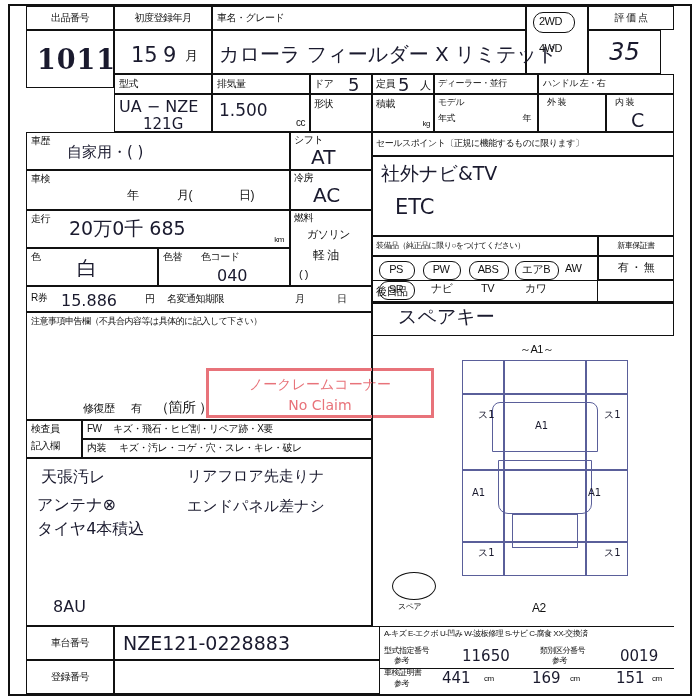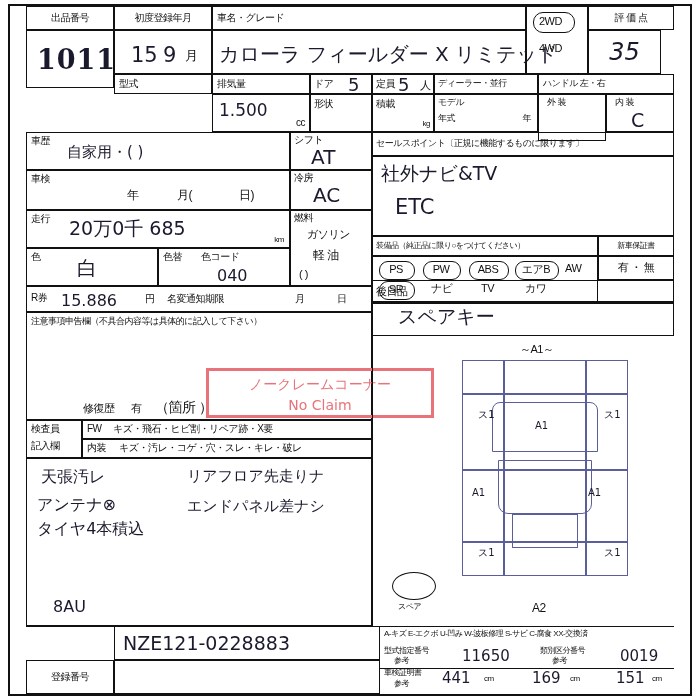--- a/index.html
+++ b/index.html
@@ -60,20 +60,24 @@
   <div class="bx b" style="left:588px;top:6px;width:86px;height:24px;">
     <div class="lbl center" style="height:100%;">評 価 点</div>
   </div>
   <div class="bx b" style="left:588px;top:30px;width:73px;height:44px;font-style:italic;">
     <div class="center hw" style="height:100%;font-size:24px;">35</div>
   </div>
 
   <div class="bx b" style="left:114px;top:74px;width:98px;height:20px;">
     <div class="lbl vcent" style="height:100%;padding-left:4px;">型式</div>
   </div>
+  <div class="bx b" style="left:114px;top:94px;width:98px;height:38px;">
+    <div class="hw" style="position:absolute;left:4px;top:2px;font-size:16px;white-space:nowrap;">UA − NZE</div>
+    <div class="hw" style="position:absolute;left:28px;top:20px;font-size:15px;">121G</div>
+  </div>
 
   <div class="bx b" style="left:212px;top:74px;width:98px;height:20px;">
     <div class="lbl vcent" style="height:100%;padding-left:4px;">排気量</div>
   </div>
   <div class="bx b" style="left:212px;top:94px;width:98px;height:38px;">
     <div class="hw" style="position:absolute;left:6px;top:5px;font-size:17px;">1.500</div>
     <div class="lbl" style="position:absolute;right:4px;bottom:3px;font-size:10px;">cc</div>
   </div>
 
   <div class="bx b" style="left:310px;top:74px;width:62px;height:20px;">
@@ -99,21 +103,21 @@
   </div>
   <div class="bx b" style="left:434px;top:94px;width:104px;height:38px;">
     <div class="lbl9" style="position:absolute;left:3px;top:3px;">モデル</div>
     <div class="lbl9" style="position:absolute;left:3px;top:19px;">年式</div>
     <div class="lbl9" style="position:absolute;right:6px;top:19px;">年</div>
   </div>
 
   <div class="bx b" style="left:538px;top:74px;width:136px;height:20px;">
     <div class="lbl9 vcent" style="height:100%;padding-left:4px;">ハンドル 左・右</div>
   </div>
-  <div class="bx b" style="left:538px;top:94px;width:68px;height:47px;">
+  <div class="bx b" style="left:538px;top:94px;width:68px;height:38px;">
     <div class="lbl9" style="position:absolute;left:8px;top:3px;">外 装</div>
   </div>
   <div class="bx b" style="left:606px;top:94px;width:68px;height:38px;">
     <div class="lbl9" style="position:absolute;left:8px;top:3px;">内 装</div>
     <div class="hw" style="position:absolute;left:24px;top:14px;font-size:19px;">C</div>
   </div>
 
   <div class="bx b" style="left:26px;top:132px;width:264px;height:38px;">
     <div class="lbl" style="position:absolute;left:4px;top:3px;">車歴</div>
     <div class="hw" style="position:absolute;left:40px;top:10px;font-size:15px;">自家用・(          )</div>
@@ -268,20 +272,23 @@
   <div class="dmark" style="left:478px;top:546px;">ス1</div>
   <div class="dmark" style="left:604px;top:546px;">ス1</div>
 
   <div class="lbl" style="position:absolute;left:532px;top:602px;font-size:12px;">A2</div>
   <div class="circ" style="left:392px;top:572px;width:42px;height:26px;border-radius:50%;"></div>
   <div class="lbl8" style="position:absolute;left:398px;top:603px;">スペア</div>
 
   <div class="bx b" style="left:380px;top:626px;width:294px;height:18px;border:none;border-top:1px solid #111;"></div>
   <div class="lbl8" style="position:absolute;left:384px;top:630px;">A-キズ  E-エクボ  U-凹み  W-波板修理  S-サビ  C-腐食  XX-交換済</div>
 
+  <div class="bx b" style="left:26px;top:626px;width:88px;height:34px;">
+    <div class="lbl center" style="height:100%;">車台番号</div>
+  </div>
   <div class="bx b" style="left:114px;top:626px;width:266px;height:34px;">
     <div class="hw" style="position:absolute;left:8px;top:5px;font-size:19px;">NZE121-0228883</div>
   </div>
   <div class="bx b" style="left:26px;top:660px;width:88px;height:34px;">
     <div class="lbl center" style="height:100%;">登録番号</div>
   </div>
   <div class="bx b" style="left:114px;top:660px;width:266px;height:34px;"></div>
 
   <div class="bx b" style="left:380px;top:644px;width:294px;height:25px;border-left:none;border-right:none;border-top:none;">
     <div class="lbl8" style="position:absolute;left:4px;top:3px;">型式指定番号</div>

